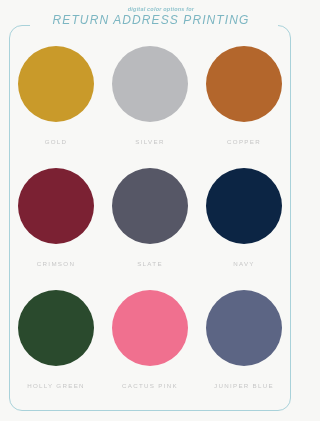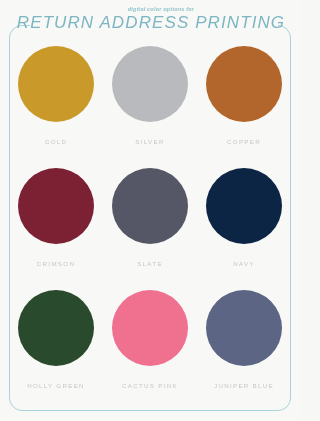--- a/index.html
+++ b/index.html
@@ -54,21 +54,21 @@
   .eyebrow {
     font-size: 5.5px;
     font-style: italic;
     font-weight: bold;
     color: #8fc3cd;
     letter-spacing: 0.2px;
     margin: 0 0 1px 0;
     padding-left: 22px;
   }
   .title {
-    font-size: 17px;
+    font-size: 12px;
     font-style: italic;
     color: #7cb6c2;
     letter-spacing: 1.1px;
     white-space: nowrap;
     margin: 0;
     padding-left: 2px;
   }
 
   
   .grid {

